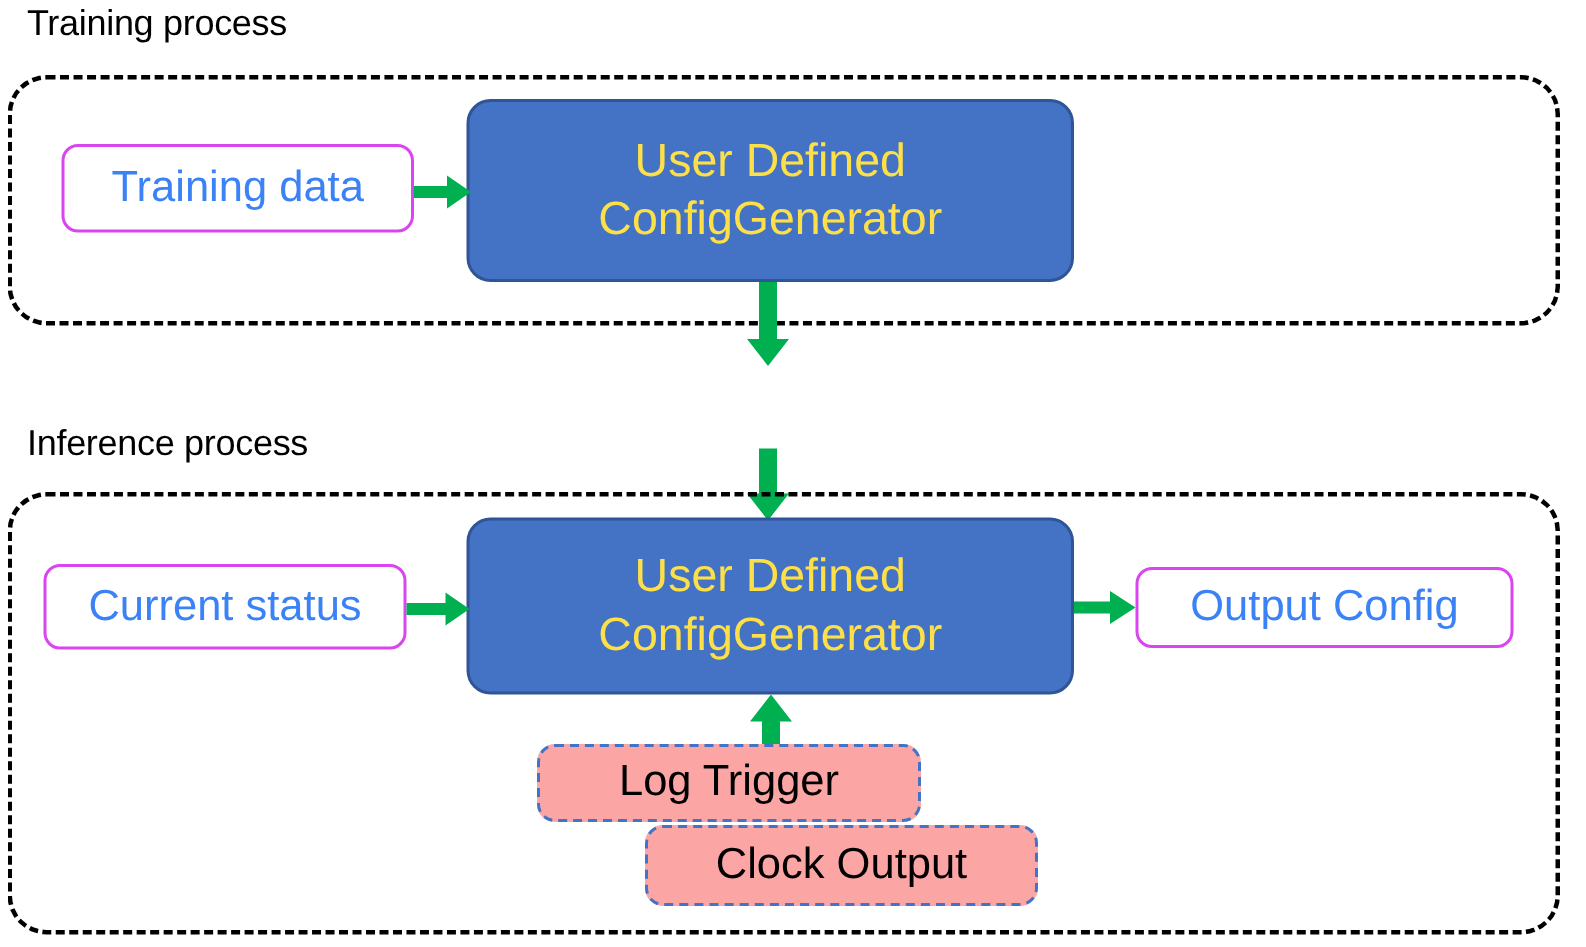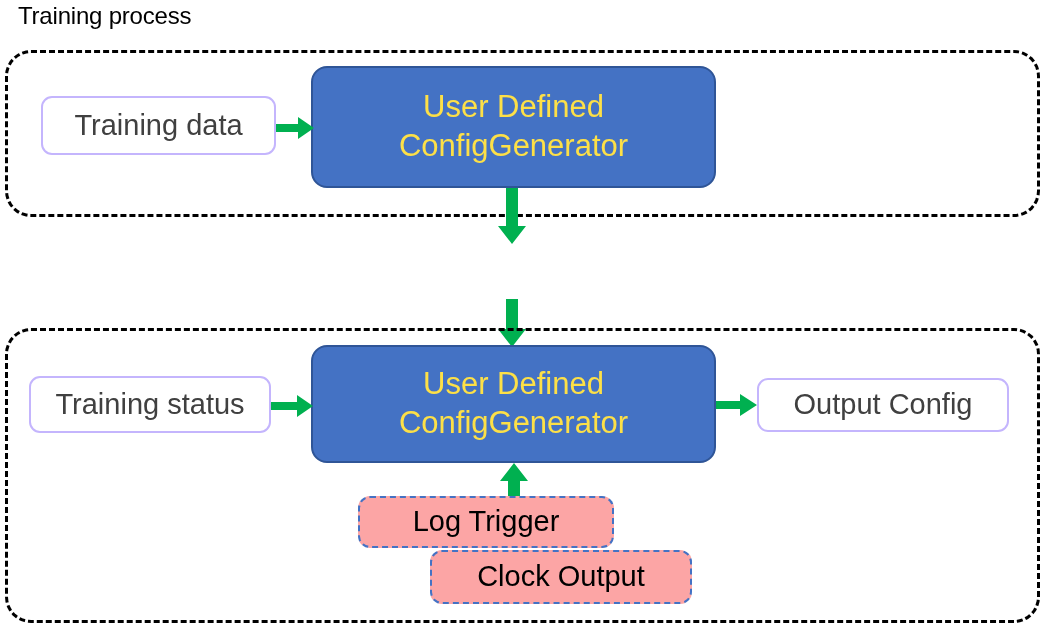--- a/index.html
+++ b/index.html
@@ -36,26 +36,26 @@
     border-radius: 26px;
     background: transparent;
     box-sizing: border-box;
   }
 
   
   .node-box {
     position: absolute;
     box-sizing: border-box;
     background: #ffffff;
-    border: 2px solid #c4b5fd;
+    border: 2px solid #d946ef;
     border-radius: 11px;
     display: flex;
     align-items: center;
     justify-content: center;
-    color: #404040;
+    color: #3b82f6;
     font-size: 29px;
     line-height: 1.1;
     white-space: nowrap;
   }
 
   
   .node-blue {
     position: absolute;
     box-sizing: border-box;
     background: #4472C4;
@@ -128,24 +128,25 @@
     </svg>
   </div>
 
 
   <div class="arrow" style="left:498px; top:299px;">
     <svg width="30" height="50" viewBox="0 0 30 50">
       <path d="M8,0 L20,0 L20,30 L28,30 L14,48 L0,30 L8,30 Z" fill="#00B050"></path>
     </svg>
   </div>
 
+  <div class="section-caption" style="left:18px; top:284px;">Inference process</div>
 
   <div class="process-container" style="left:5px; top:328px; width:1035px; height:295px;"></div>
 
-  <div class="node-box" style="left:29px; top:376px; width:242px; height:57px;">Training status</div>
+  <div class="node-box" style="left:29px; top:376px; width:242px; height:57px;">Current status</div>
 
   <div class="node-blue" style="left:311px; top:345px; width:405px; height:118px;">
     <div>
       <span>User Defined</span>
       <span>ConfigGenerator</span>
     </div>
   </div>
 
   <div class="arrow" style="left:271px; top:391px;">
     <svg width="44" height="30" viewBox="0 0 44 30">

